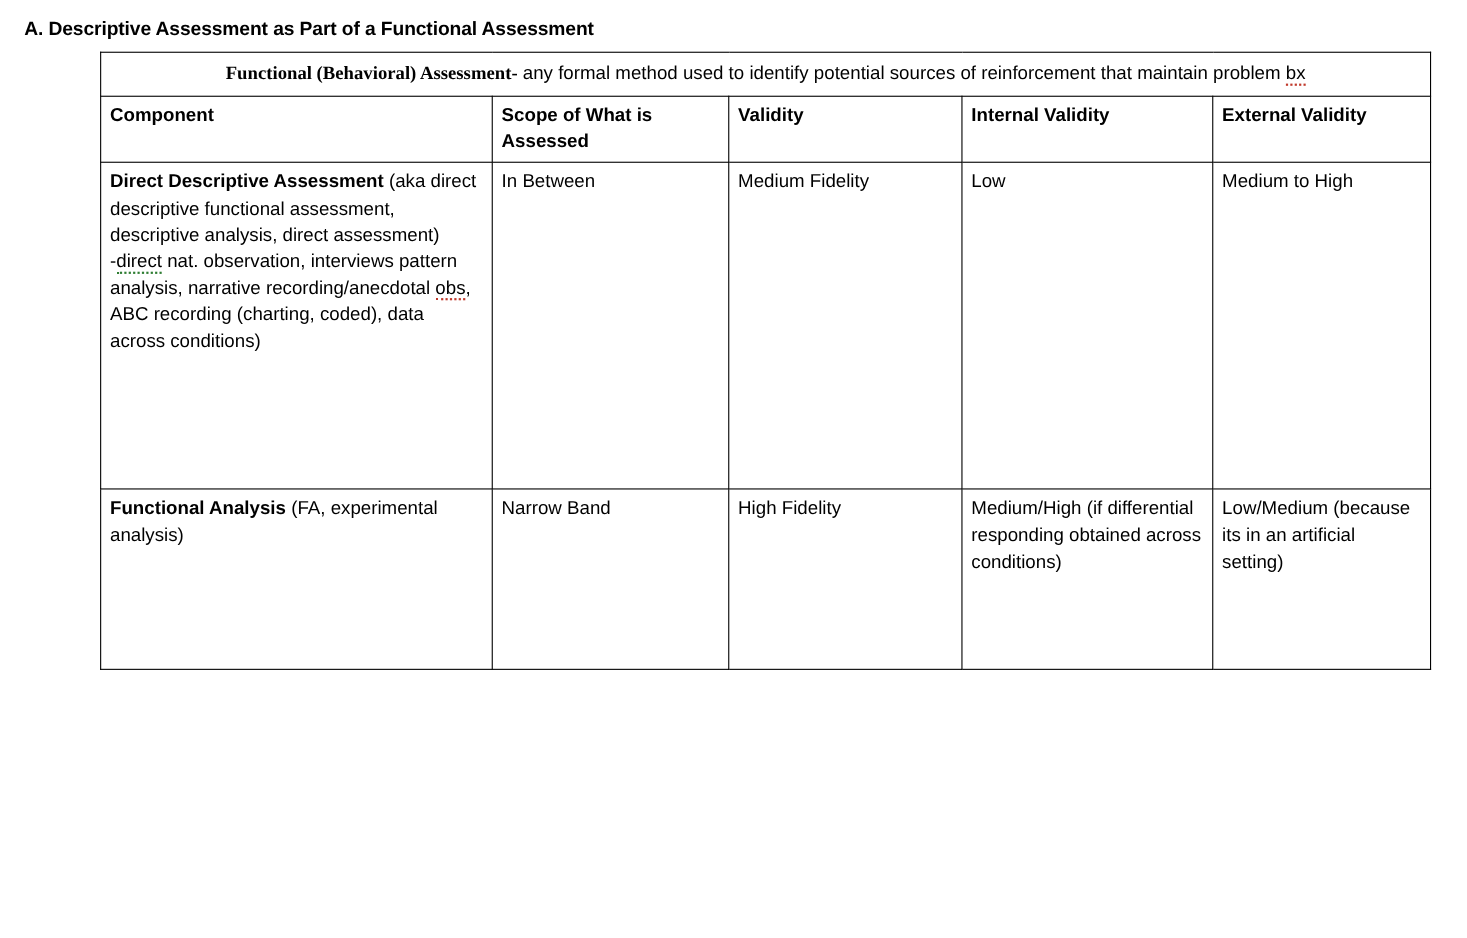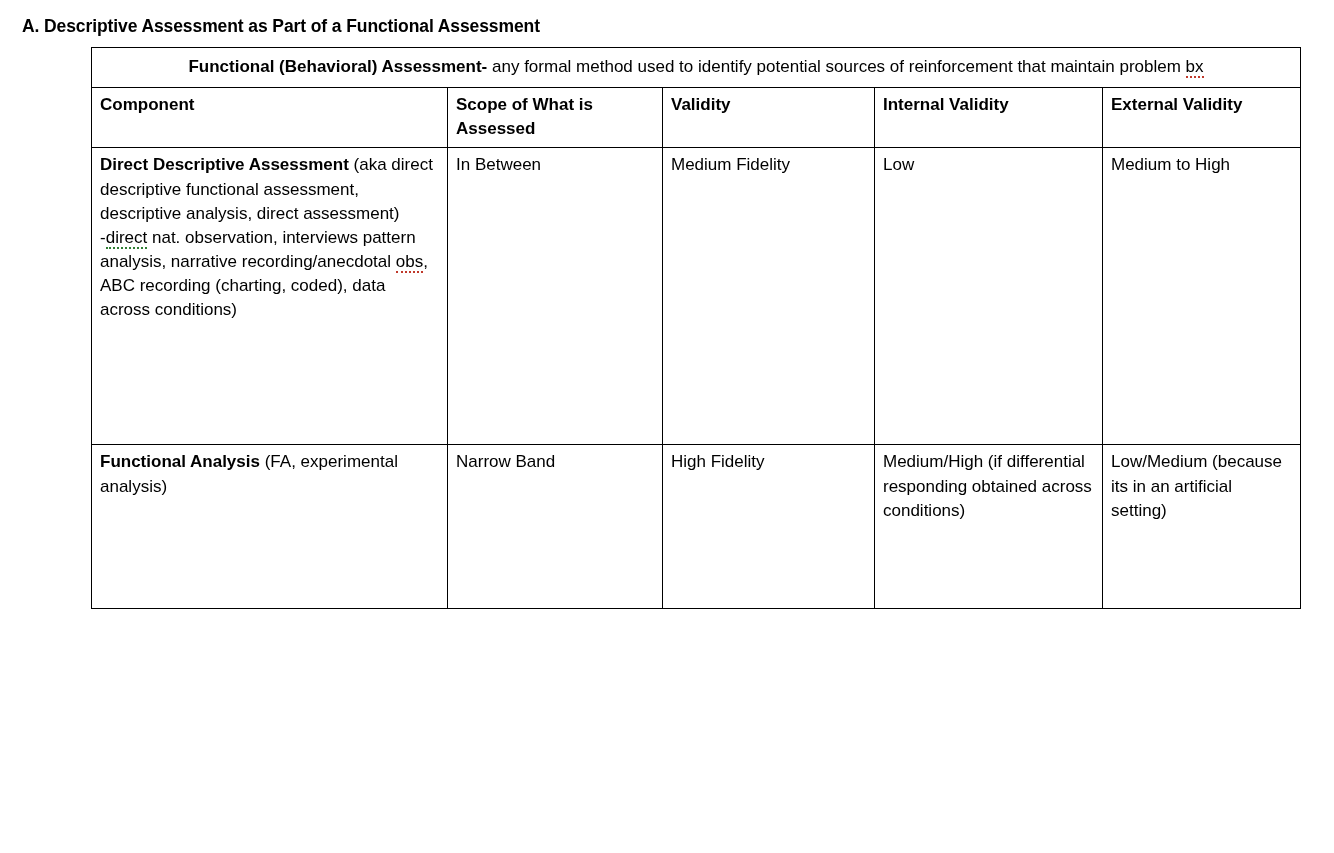--- a/index.html
+++ b/index.html
@@ -41,20 +41,21 @@
     line-height: 1.42;
   }
   .title-cell {
     text-align: center;
     padding: 7px 20px 8px 20px !important;
     font-size: 17px;
     line-height: 1.42;
   }
   .title-cell .lead {
     font-weight: bold;
+    font-family: Liberation Serif, serif;
   }
   .hdr td {
     font-weight: bold;
   }
   .bold {
     font-weight: bold;
   }
   .uline-sq {
     border-bottom: 2px dotted #c0392b;
     padding-bottom: 0px;

